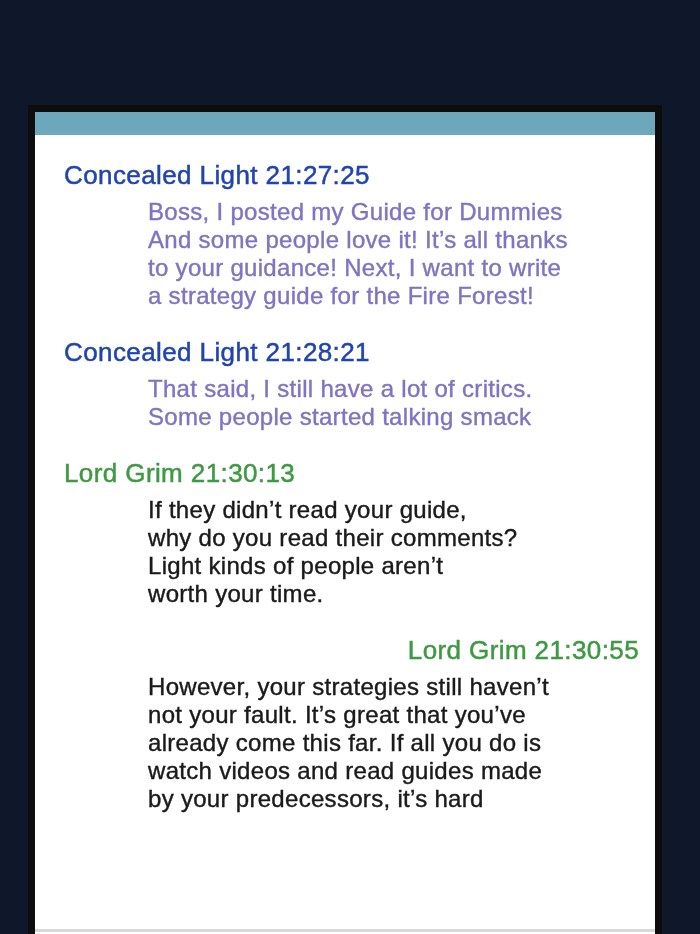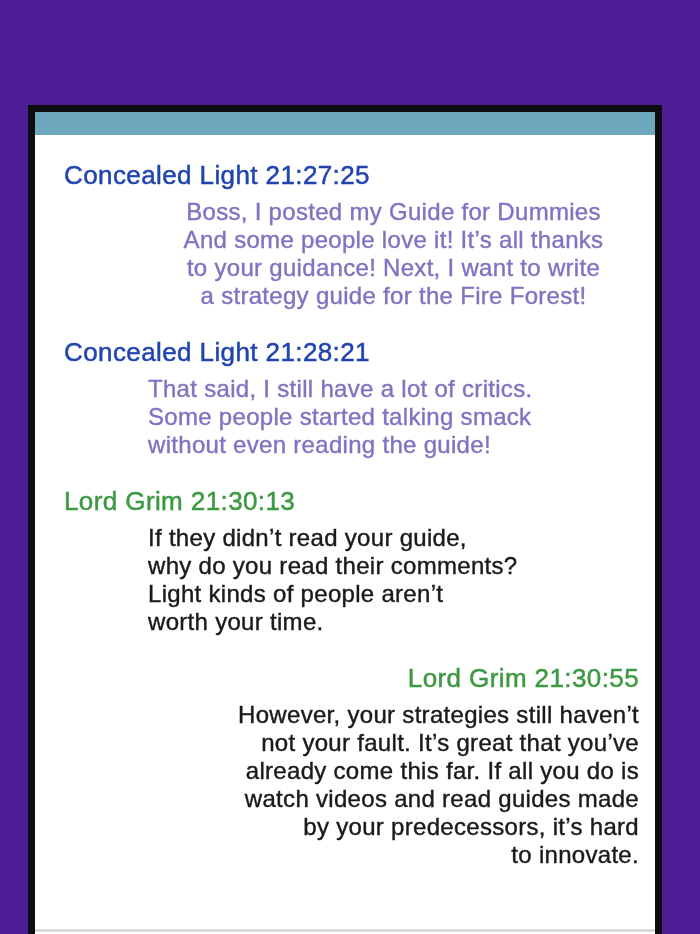--- a/index.html
+++ b/index.html
@@ -8,21 +8,21 @@
     width: 700px;
     height: 934px;
     background: #ffffff;
     overflow: hidden;
     font-family: "Liberation Sans", sans-serif;
   }
   .stage {
     position: relative;
     width: 700px;
     height: 934px;
-    background: #4c1d95;
+    background: #0f172a;
   }
   .panel {
     position: absolute;
     left: 28px;
     top: 105px;
     width: 634px;
     height: 852px; 
     box-sizing: border-box;
     background: #ffffff;
     border: 7px solid #0d0d0d;
@@ -67,51 +67,49 @@
 </style>
 </head>
 <body>
 
 <div class="stage">
   <div class="panel" style="border-color: rgb(13, 13, 13); background: rgb(255, 255, 255);">
     <div class="titlebar" style="background: rgb(108, 167, 187);"></div>
     <div class="messages">
         <div class="msg">
           <div class="sender" style="color: rgb(33, 68, 175);"><span>Concealed Light</span><span> 21:27:25</span></div>
-          <div class="text" style="color: rgb(129, 115, 194); text-align: center;">
+          <div class="text" style="color: rgb(129, 115, 194);">
             <div class="line">Boss, I posted my Guide for Dummies</div>
             <div class="line">And some people love it! It’s all thanks</div>
             <div class="line">to your guidance! Next, I want to write</div>
             <div class="line">a strategy guide for the Fire Forest!</div>
           </div>
         </div>
         <div class="msg">
           <div class="sender" style="color: rgb(33, 68, 175);"><span>Concealed Light</span><span> 21:28:21</span></div>
           <div class="text" style="color: rgb(129, 115, 194);">
             <div class="line">That said, I still have a lot of critics.</div>
             <div class="line">Some people started talking smack</div>
-            <div class="line">without even reading the guide!</div>
           </div>
         </div>
         <div class="msg">
           <div class="sender" style="color: rgb(62, 153, 67);"><span>Lord Grim</span><span> 21:30:13</span></div>
           <div class="text" style="color: rgb(26, 26, 26);">
             <div class="line">If they didn’t read your guide,</div>
             <div class="line">why do you read their comments?</div>
             <div class="line">Light kinds of people aren’t</div>
             <div class="line">worth your time.</div>
           </div>
         </div>
         <div class="msg">
           <div class="sender" style="color: rgb(62, 153, 67); text-align: right;"><span>Lord Grim</span><span> 21:30:55</span></div>
-          <div class="text" style="color: rgb(26, 26, 26); text-align: right;">
+          <div class="text" style="color: rgb(26, 26, 26);">
             <div class="line">However, your strategies still haven’t</div>
             <div class="line">not your fault. It’s great that you’ve</div>
             <div class="line">already come this far. If all you do is</div>
             <div class="line">watch videos and read guides made</div>
             <div class="line">by your predecessors, it’s hard</div>
-            <div class="line">to innovate.</div>
           </div>
         </div>
       </div>
   </div>
   <div class="bottom-edge"></div>
 </div>
 
 </body></html>

